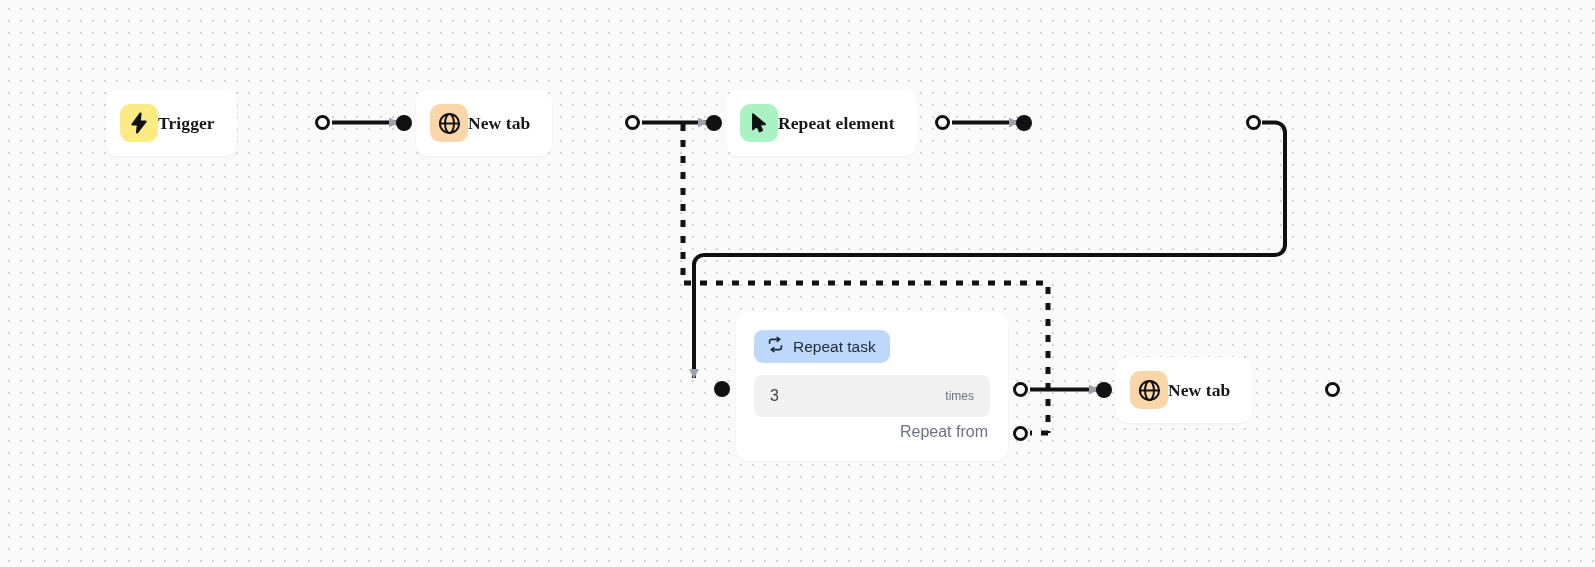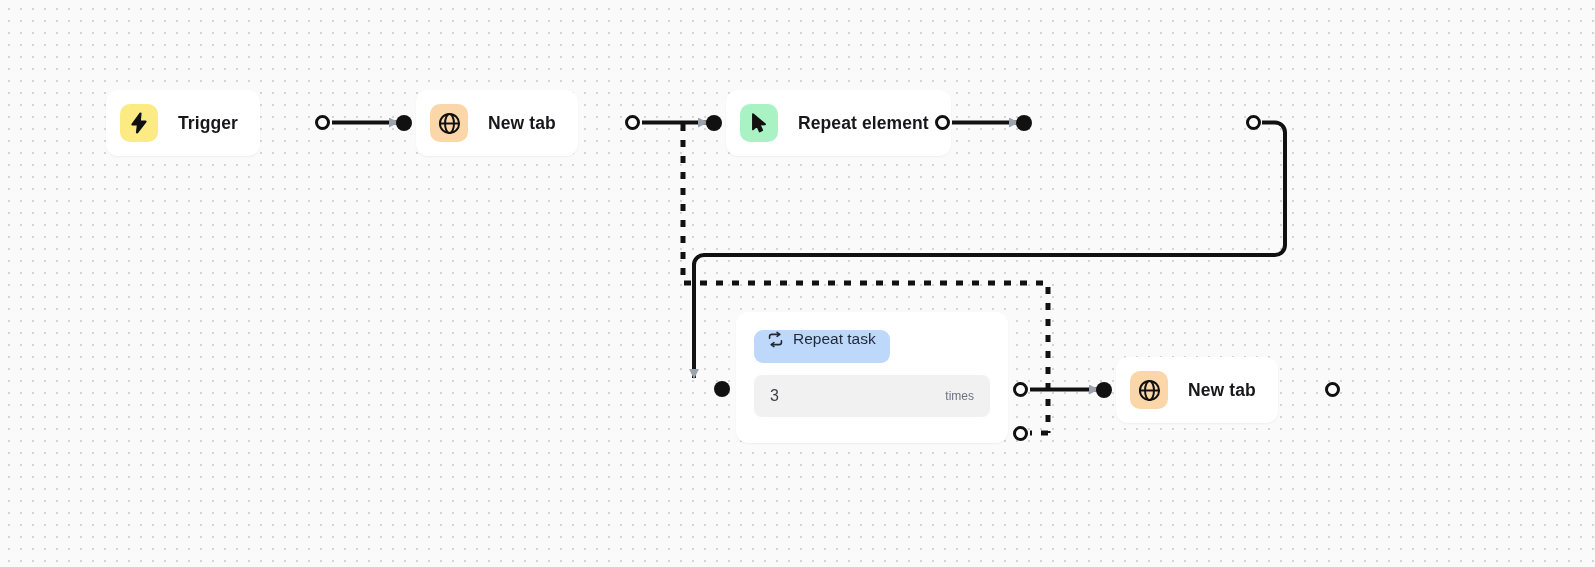--- a/index.html
+++ b/index.html
@@ -40,21 +40,22 @@
     border-radius: 12px;
     display: flex;
     align-items: center;
     z-index: 2;
     box-shadow: 0 1px 2px rgba(16,24,40,0.05);
   }
 
   .node-action {
     height: 66px;
     padding: 0 22px 0 14px;
-    gap: 20px;
+    gap: 0;
+    font-family: Liberation Serif, serif;
   }
 
   .icon-tile {
     width: 38px;
     height: 38px;
     min-width: 38px;
     border-radius: 10px;
     display: flex;
     align-items: center;
     justify-content: center;
@@ -80,21 +81,21 @@
     padding: 18px 18px 20px 18px;
     width: 272px;
   }
 
   .repeat-badge {
     background: #bdd8fb;
     border-radius: 9px;
     height: 33px;
     align-self: flex-start;
     display: flex;
-    align-items: flex-start;
+    align-items: center;
     gap: 8px;
     padding: 0 14px 0 12px;
     margin-bottom: 12px;
   }
   .repeat-badge .badge-text {
     font-size: 15.5px;
     font-weight: 400;
     color: #1f2937;
     white-space: nowrap;
   }
@@ -220,20 +221,21 @@
         </svg>
       </span>
       <span class="badge-text">Repeat task</span>
     </div>
 
     <div class="repeat-field">
       <span class="field-value">3</span>
       <span class="field-unit">times</span>
     </div>
 
+    <div class="repeat-from">Repeat from</div>
   </div>
 
   <span class="port port-in" style="left:714px; top:381px;"></span>
   <span class="port port-out" style="left:1013px; top:382px;"></span>
   <span class="port port-out" style="left:1013px; top:425.5px;"></span>
 
   <div class="node node-action" style="left:1116px; top:357px;">
     <span class="icon-tile tile-orange">
       <svg width="25" height="25" viewBox="0 0 24 24" fill="none" stroke="#111111" stroke-width="1.9">
         <circle cx="12" cy="12" r="9.2"></circle>

